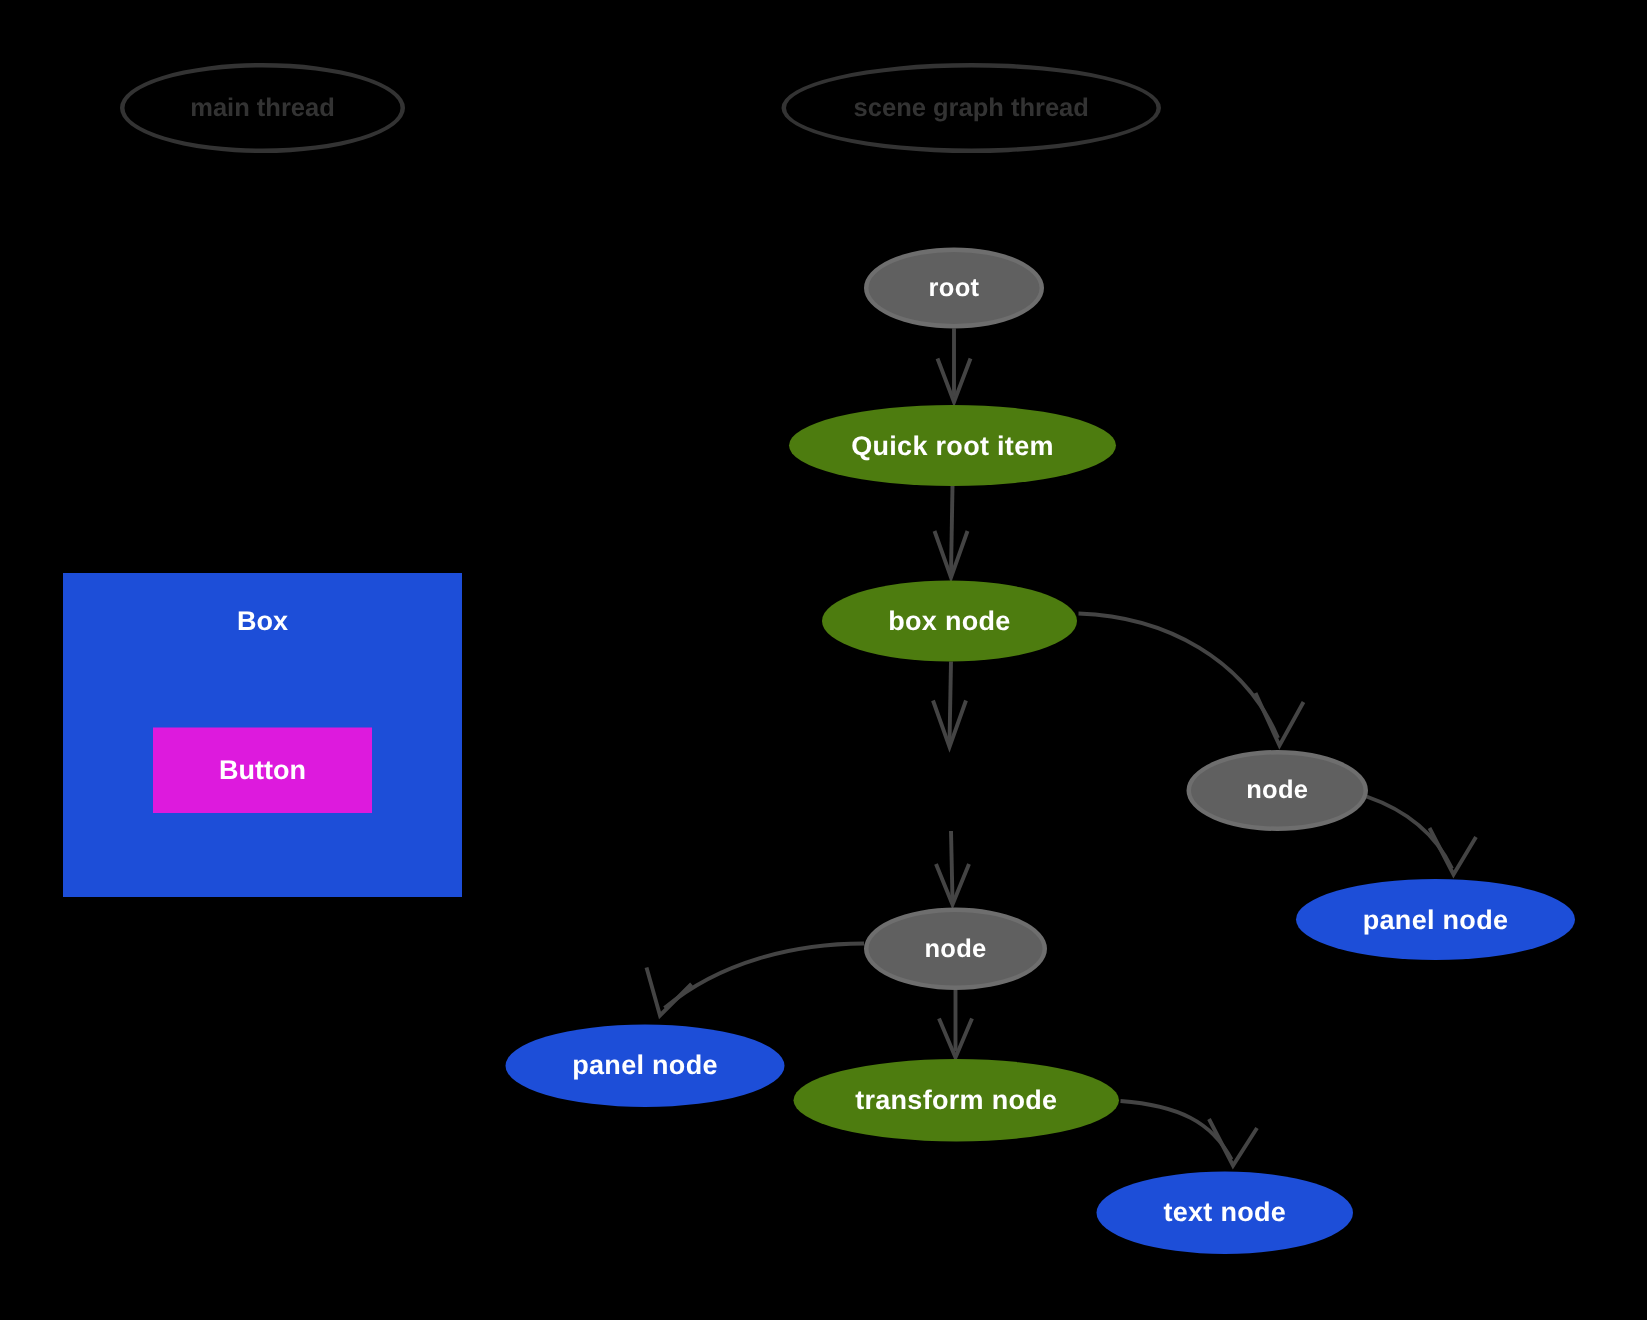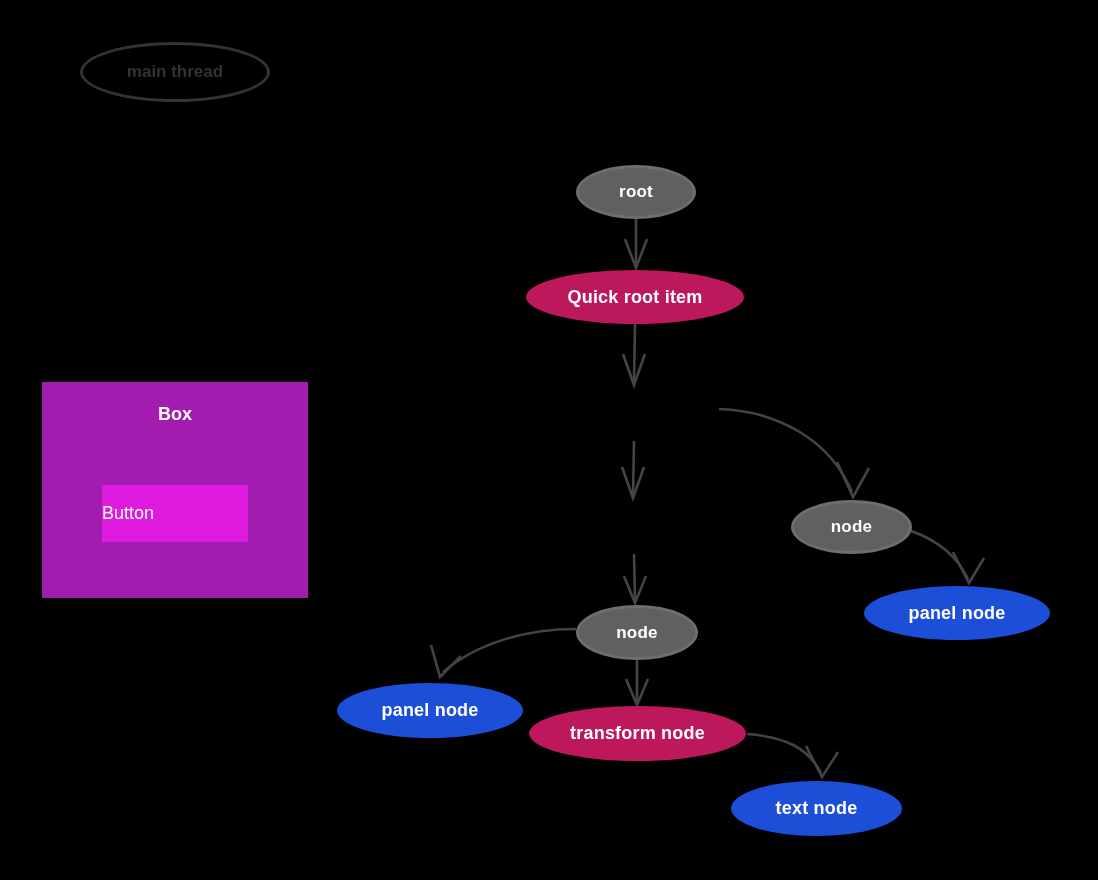--- a/index.html
+++ b/index.html
@@ -52,51 +52,52 @@
     color: #333333;
     font-weight: bold;
     font-size: 17px;
     white-space: nowrap;
   }
   .n-gray {
     background: #606060;
     border: 3px solid #6e6e6e;
   }
   .n-blue {
-    background: #be185d;
+    background: #4d7c0f;
     border: none;
   }
   .n-red {
     background: #1d4ed8;
     border: none;
   }
   .box-shape {
     position: absolute;
-    background: #a21caf;
+    background: #1d4ed8;
     color: #ffffff;
     font-weight: bold;
     text-decoration: underline;
   }
   .box-label {
     position: absolute;
     left: 0;
     right: 0;
     top: 22px;
     text-align: center;
     font-size: 18px;
     color: #ffffff;
     font-weight: bold;
   }
   .btn-shape {
     position: absolute;
     background: #dd1add;
     color: #ffffff;
-    font-weight: normal;
+    font-weight: bold;
     display: flex;
     align-items: center;
+    justify-content: center;
     font-size: 18px;
   }
   .watermark {
     position: absolute;
     left: 24px;
     top: 836px;
     color: #d8d8d8;
     font-size: 21px;
     letter-spacing: 0.3px;
   }
@@ -151,36 +152,42 @@
     <g>
       <path d="M 747 734 C 786 737, 808 748, 821 773" fill="none" stroke="#444444" stroke-width="2.6"></path>
       <path d="M 806 746 L 822 777 L 838 752" fill="none" stroke="#444444" stroke-width="2.6"></path>
     </g>
   </svg>
 
   <div class="swimlane" style="left:80px; top:42px; width:190px; height:60px;">
     <span>main thread</span>
   </div>
 
+  <div class="swimlane" style="left:521px; top:42px; width:253px; height:60px;">
+    <span>scene graph thread</span>
+  </div>
 
   <div class="box-shape" style="left:42px; top:382px; width:266px; height:216px;">
     <div class="box-label">Box</div>
   </div>
   <div class="btn-shape" style="left:102px; top:485px; width:146px; height:57px;">
     <span>Button</span>
   </div>
 
   <div class="node ellipse n-gray" style="left:576px; top:165px; width:120px; height:54px; font-size:17px;">
     <span>root</span>
   </div>
 
   <div class="node ellipse n-blue" style="left:526px; top:270px; width:218px; height:54px; font-size:18px;">
     <span>Quick root item</span>
   </div>
 
+  <div class="node ellipse n-blue" style="left:548px; top:387px; width:170px; height:54px; font-size:18px;">
+    <span>box node</span>
+  </div>
 
 
   <div class="node ellipse n-gray" style="left:791px; top:500px; width:121px; height:54px; font-size:17px;">
     <span>node</span>
   </div>
 
   <div class="node ellipse n-red" style="left:864px; top:586px; width:186px; height:54px; font-size:18px;">
     <span>panel node</span>
   </div>
 

